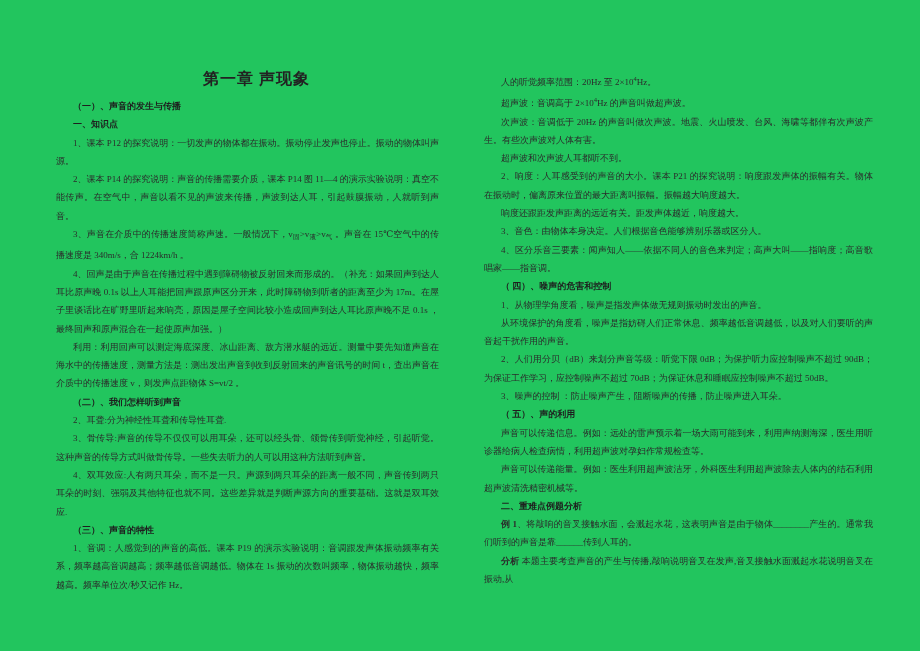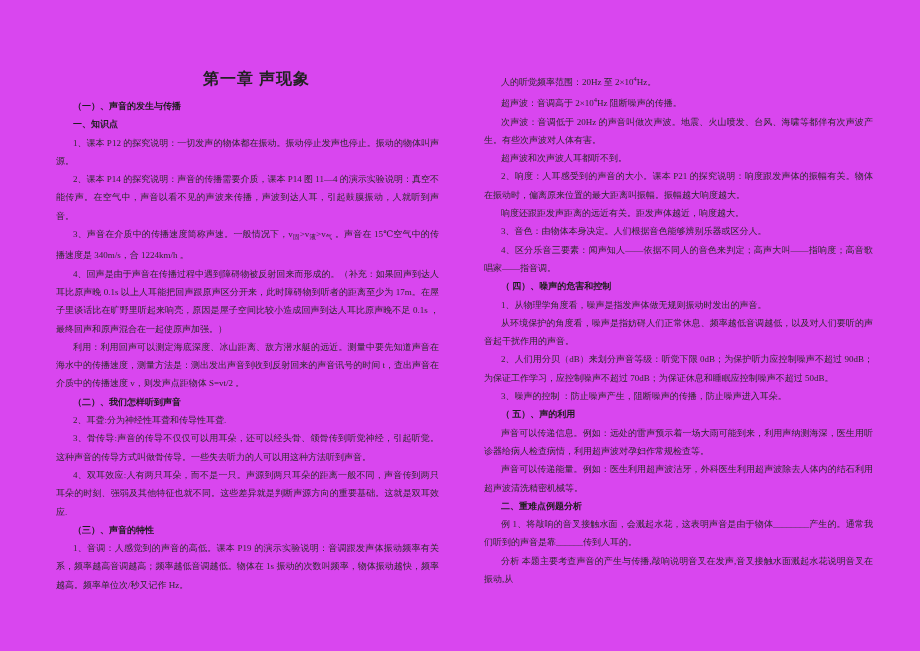--- a/index.html
+++ b/index.html
@@ -1,33 +1,33 @@
 <!DOCTYPE html>
 <html><head>
 <meta charset="utf-8">
 <style>
   html,body{margin:0;padding:0;}
   body{
     width:920px;height:651px;overflow:hidden;background:#ffffff;
     font-family:"Liberation Serif","DejaVu Serif",serif;
     color:#2b2b2b;
   }
-  .page{position:absolute;left:0;top:0;width:920px;height:651px;background:#d946ef;}
+  .page{position:absolute;left:0;top:0;width:920px;height:651px;background:#22c55e;}
   .col{position:absolute;top:68px;font-size:9px;line-height:18.3px;text-align:justify;text-justify:inter-character;}
   .col-left{left:56px;width:383px;}
   .col-right{left:484px;top:70px;width:389px;}
   .doc-title{
     text-align:center;font-size:16px;font-weight:bold;line-height:21px;
     margin:0 0 8px 0;padding-left:18px;text-indent:0;letter-spacing:1px;color:#222;
   }
   p{margin:0;text-indent:17px;}
   p.h{font-weight:bold;color:#1e1e1e;}
   sub{font-size:6.5px;vertical-align:-2px;}
   sup{font-size:6.5px;vertical-align:4px;}
-  .lead{font-weight:normal;margin-top:20px;}
+  .lead{font-weight:bold;margin-top:20px;}
 </style>
 </head>
 <body>
 
 <div class="page">
 
   <div class="col col-left">
     <p class="doc-title">第一章 声现象</p>
     <p class="h">（一）、声音的发生与传播</p>
     <p class="h">一、知识点</p>
@@ -39,21 +39,21 @@
     <p class="h">（二）、我们怎样听到声音</p>
     <p>2、耳聋:分为神经性耳聋和传导性耳聋.</p>
     <p>3、骨传导:声音的传导不仅仅可以用耳朵，还可以经头骨、颌骨传到听觉神经，引起听觉。这种声音的传导方式叫做骨传导。一些失去听力的人可以用这种方法听到声音。</p>
     <p>4、双耳效应:人有两只耳朵，而不是一只。声源到两只耳朵的距离一般不同，声音传到两只耳朵的时刻、强弱及其他特征也就不同。这些差异就是判断声源方向的重要基础。这就是双耳效应.</p>
     <p class="h">（三）、声音的特性</p>
     <p>1、音调：人感觉到的声音的高低。课本 P19 的演示实验说明：音调跟发声体振动频率有关系，频率越高音调越高；频率越低音调越低。物体在 1s 振动的次数叫频率，物体振动越快，频率越高。频率单位次/秒又记作 Hz。</p>
   </div>
 
   <div class="col col-right">
     <p><span>人的听觉频率范围：20Hz 至 2×10</span><sup>4</sup><span>Hz。</span></p>
-    <p><span>超声波：音调高于 2×10</span><sup>4</sup><span>Hz 阻断噪声的传播。</span></p>
+    <p><span>超声波：音调高于 2×10</span><sup>4</sup><span>Hz 的声音叫做超声波。</span></p>
     <p>次声波：音调低于 20Hz 的声音叫做次声波。地震、火山喷发、台风、海啸等都伴有次声波产生。有些次声波对人体有害。</p>
     <p>超声波和次声波人耳都听不到。</p>
     <p>2、响度：人耳感受到的声音的大小。课本 P21 的探究说明：响度跟发声体的振幅有关。物体在振动时，偏离原来位置的最大距离叫振幅。振幅越大响度越大。</p>
     <p>响度还跟距发声距离的远近有关。距发声体越近，响度越大。</p>
     <p>3、音色：由物体本身决定。人们根据音色能够辨别乐器或区分人。</p>
     <p>4、区分乐音三要素：闻声知人——依据不同人的音色来判定；高声大叫——指响度；高音歌唱家——指音调。</p>
     <p class="h">（ 四）、噪声的危害和控制</p>
     <p>1、从物理学角度看，噪声是指发声体做无规则振动时发出的声音。</p>
     <p>从环境保护的角度看，噪声是指妨碍人们正常休息、频率越低音调越低，以及对人们要听的声音起干扰作用的声音。</p>
     <p>2、人们用分贝（dB）来划分声音等级：听觉下限 0dB；为保护听力应控制噪声不超过 90dB；为保证工作学习，应控制噪声不超过 70dB；为保证休息和睡眠应控制噪声不超过 50dB。</p>

